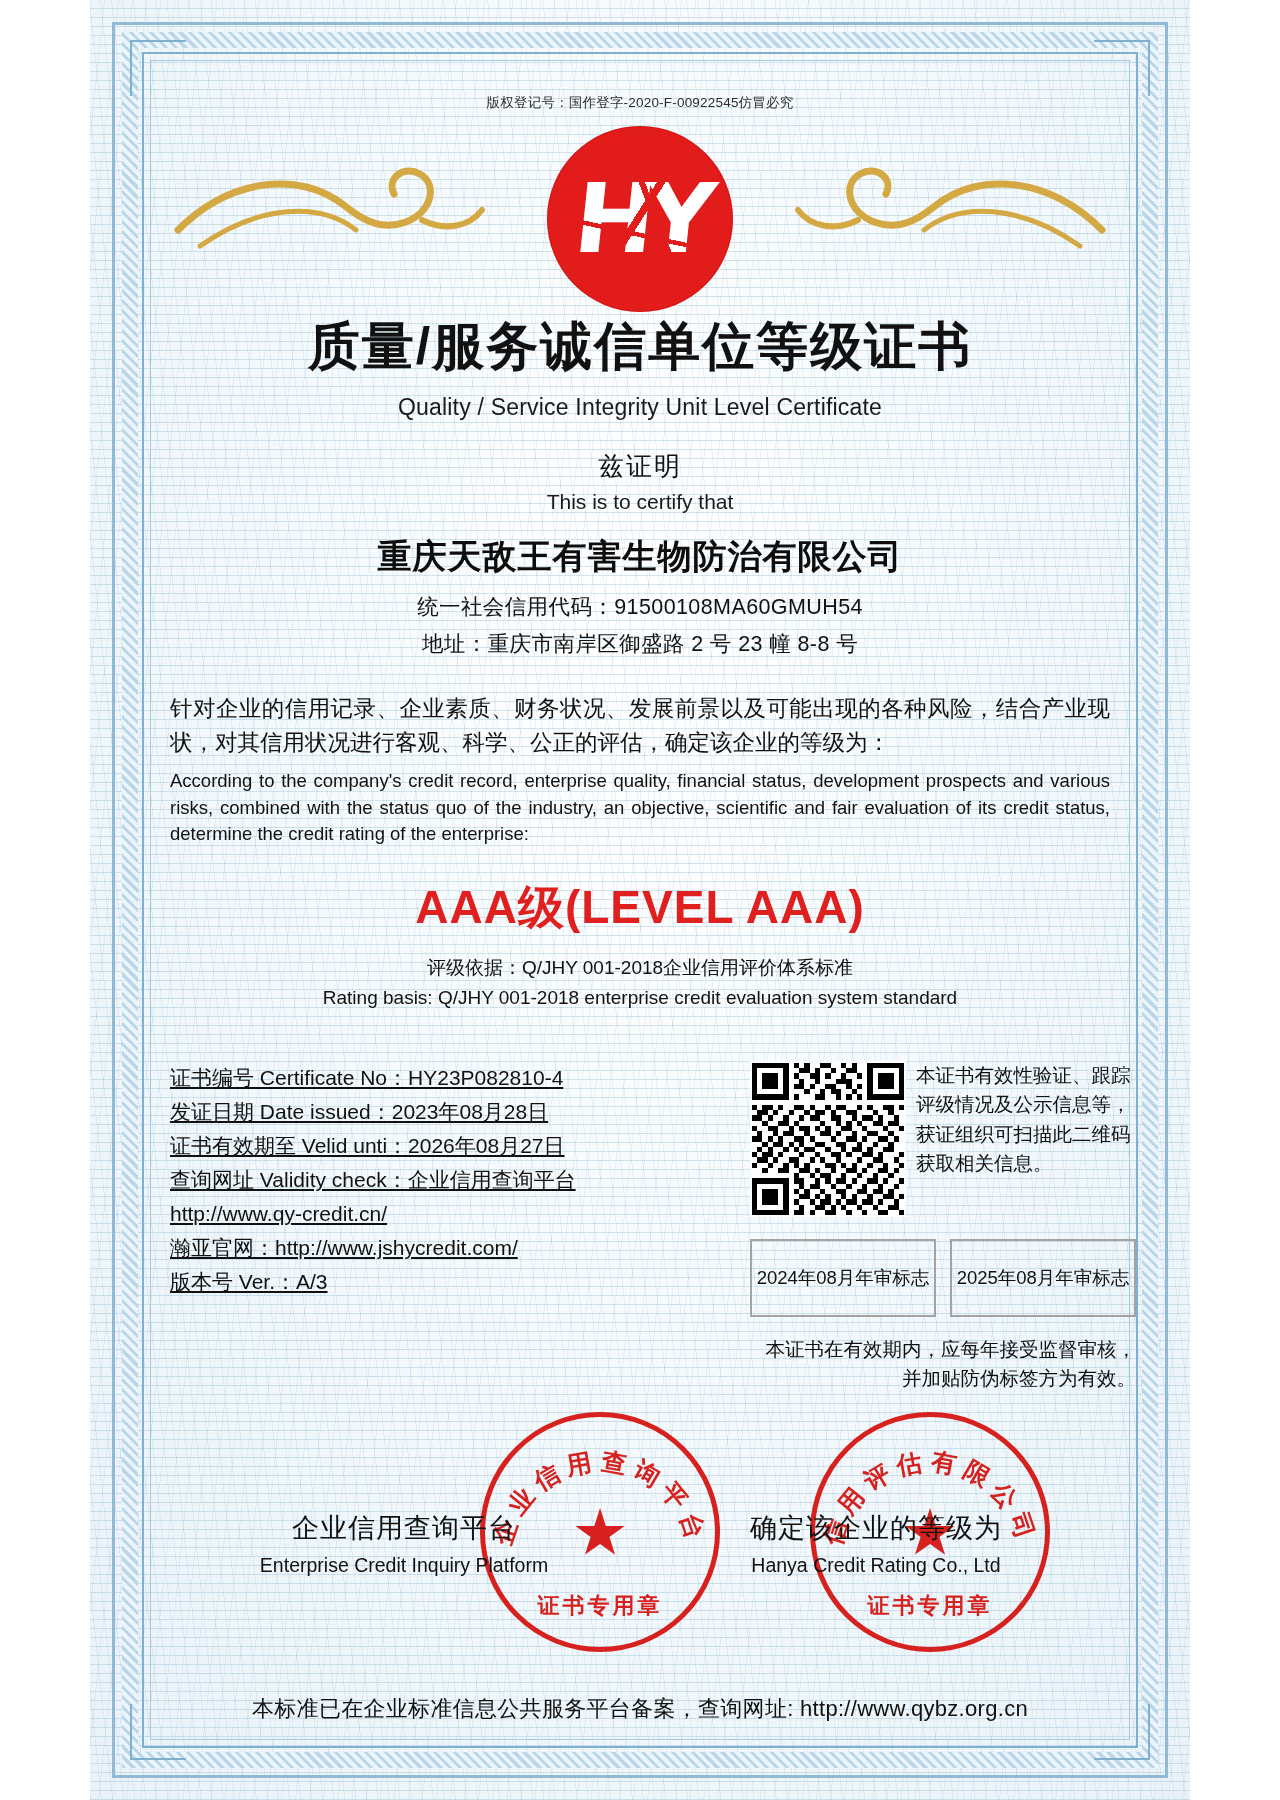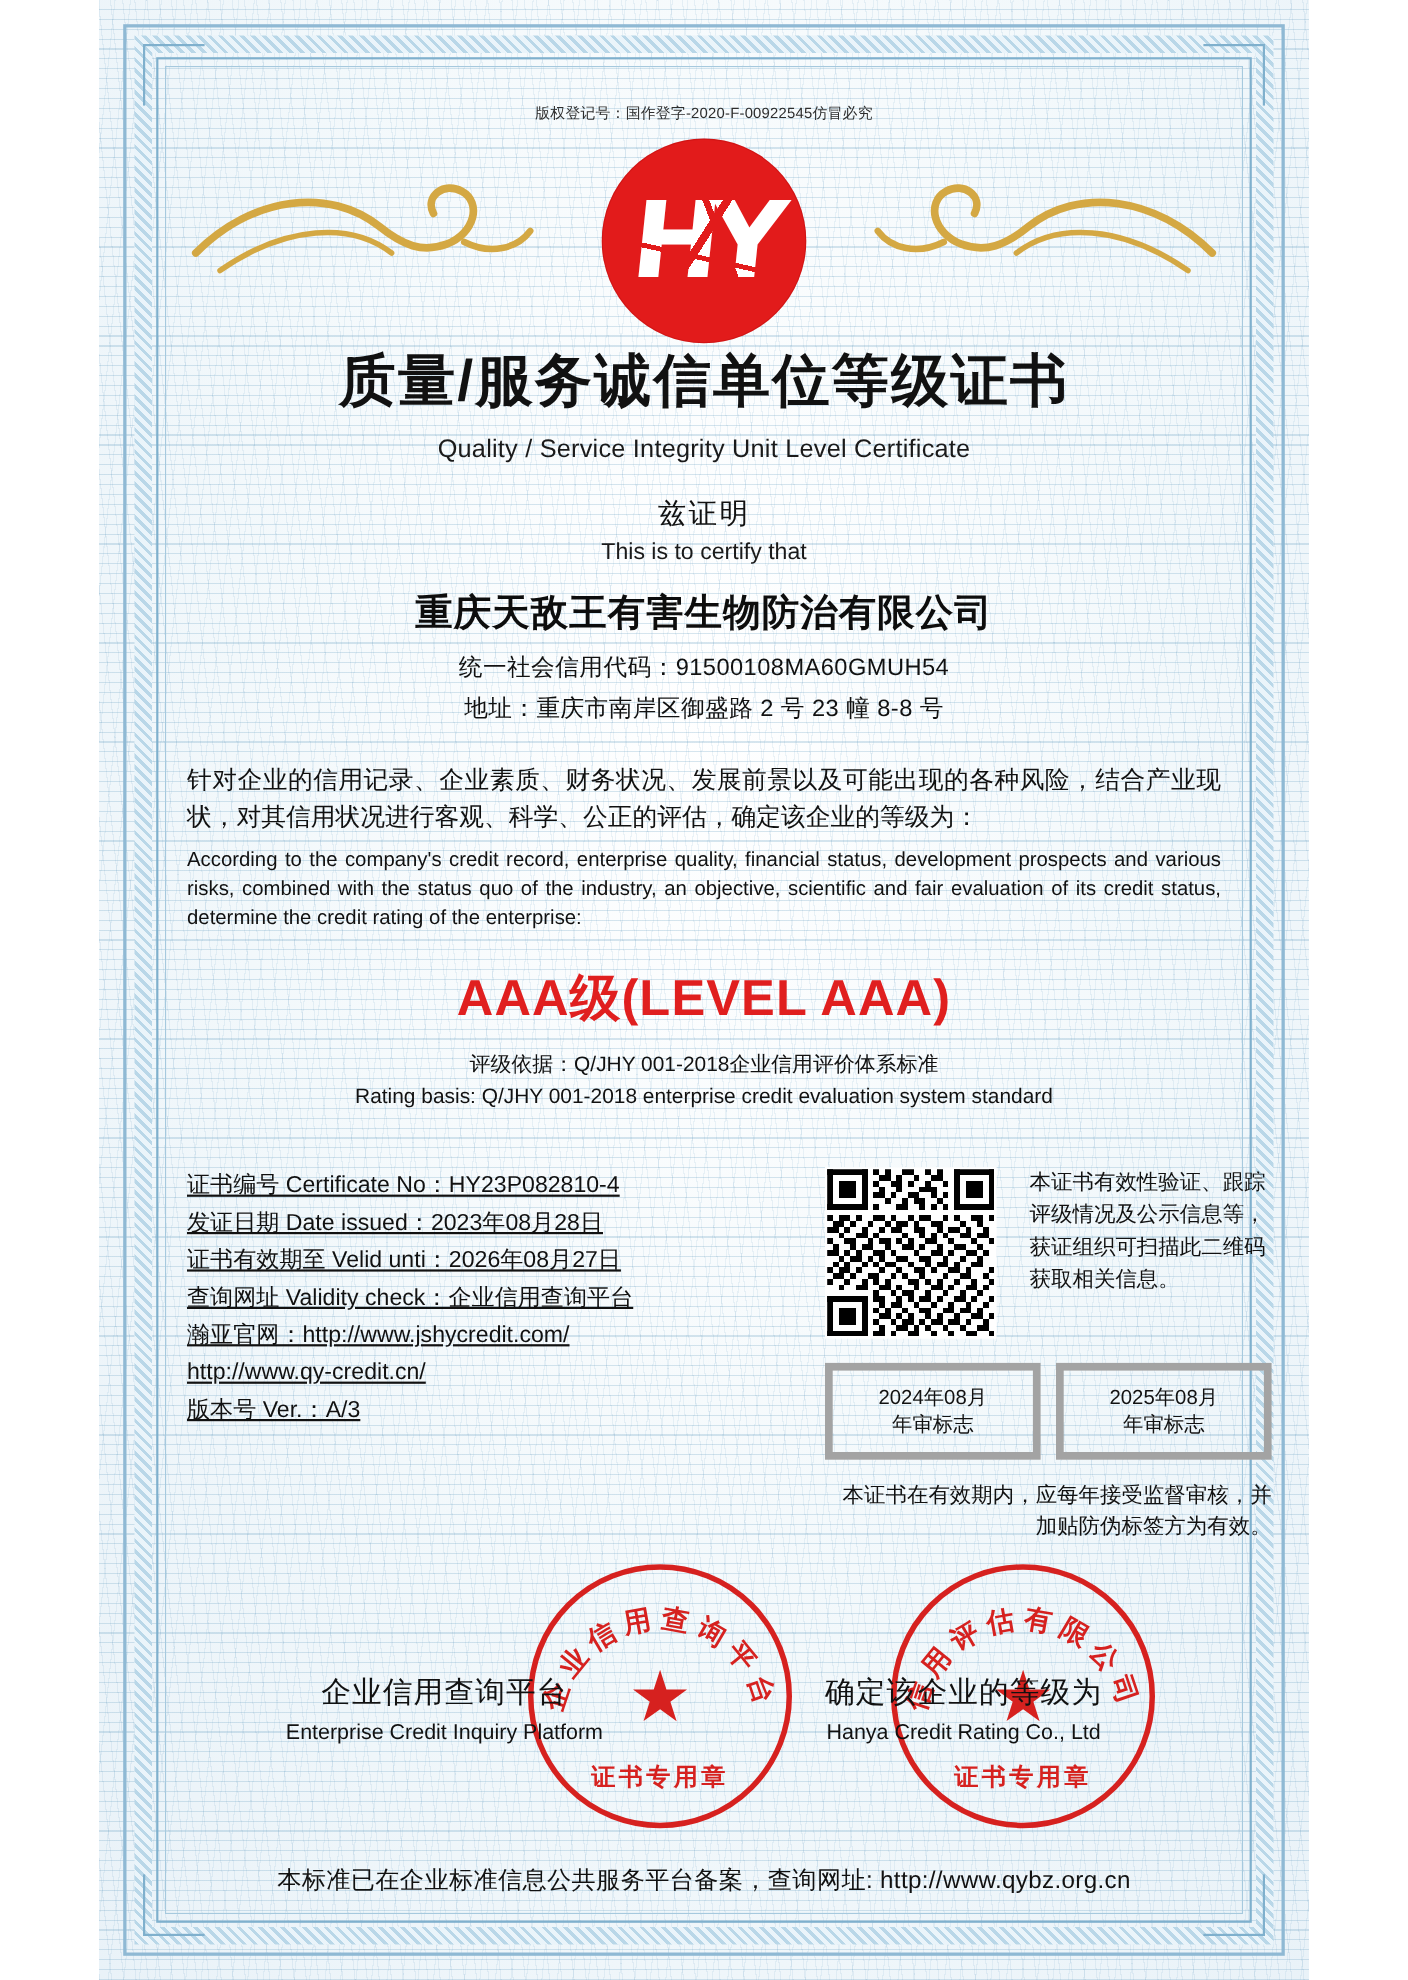--- a/index.html
+++ b/index.html
@@ -261,45 +261,45 @@
   }
   .details .row { white-space: nowrap; text-decoration: underline; }
 
   .qr-block {
     flex: 1;
     display: flex;
     flex-direction: column;
   }
   .qr-top {
     display: flex;
-    gap: 30px;
+    gap: 10px;
   }
   .qr-code {
     width: 152px;
     height: 152px;
     flex: none;
     background: #fff;
     padding: 2px;
   }
   .qr-note {
     font-size: 19.5px;
     line-height: 1.5;
     color: #111;
   }
   .stamp-boxes {
     display: flex;
     gap: 0px;
     margin-top: 22px;
   }
   .stamp-box {
-    border: 7px solid #a3a3a3;
+    border: 2px solid #a3a3a3;
     width: 182px;
     height: 74px;
     display: flex;
-    flex-direction: column;
+    flex-direction: row;
     align-items: center;
     justify-content: center;
     font-size: 18.5px;
     color: #111;
     line-height: 1.35;
   }
   .stamp-box + .stamp-box { margin-left: 14px; }
   .annual-note {
     margin-top: 18px;
     font-size: 19.5px;
@@ -443,22 +443,22 @@
     <div class="rating-cn">评级依据：Q/JHY 001-2018企业信用评价体系标准</div>
     <div class="rating-en">Rating basis: Q/JHY 001-2018 enterprise credit evaluation system standard</div>
 
     <div class="detail-row">
 
       <div class="details">
         <div class="row">证书编号 Certificate No：HY23P082810-4</div>
         <div class="row">发证日期 Date issued：2023年08月28日</div>
         <div class="row">证书有效期至 Velid unti：2026年08月27日</div>
         <div class="row">查询网址 Validity check：企业信用查询平台</div>
+        <div class="row">http://www.qy-credit.cn/</div>
         <div class="row">瀚亚官网：http://www.jshycredit.com/</div>
-        <div class="row">http://www.qy-credit.cn/</div>
         <div class="row">版本号 Ver.：A/3</div>
       </div>
 
       <div class="qr-block">
         <div class="qr-top">
           <svg class="qr-code" viewBox="0 0 29 29" shape-rendering="crispEdges">
             <rect width="29" height="29" fill="#ffffff"></rect>
             <g fill="#000000">
               <rect x="0" y="0" width="7" height="1"></rect>
                 <rect x="0" y="6" width="7" height="1"></rect>

